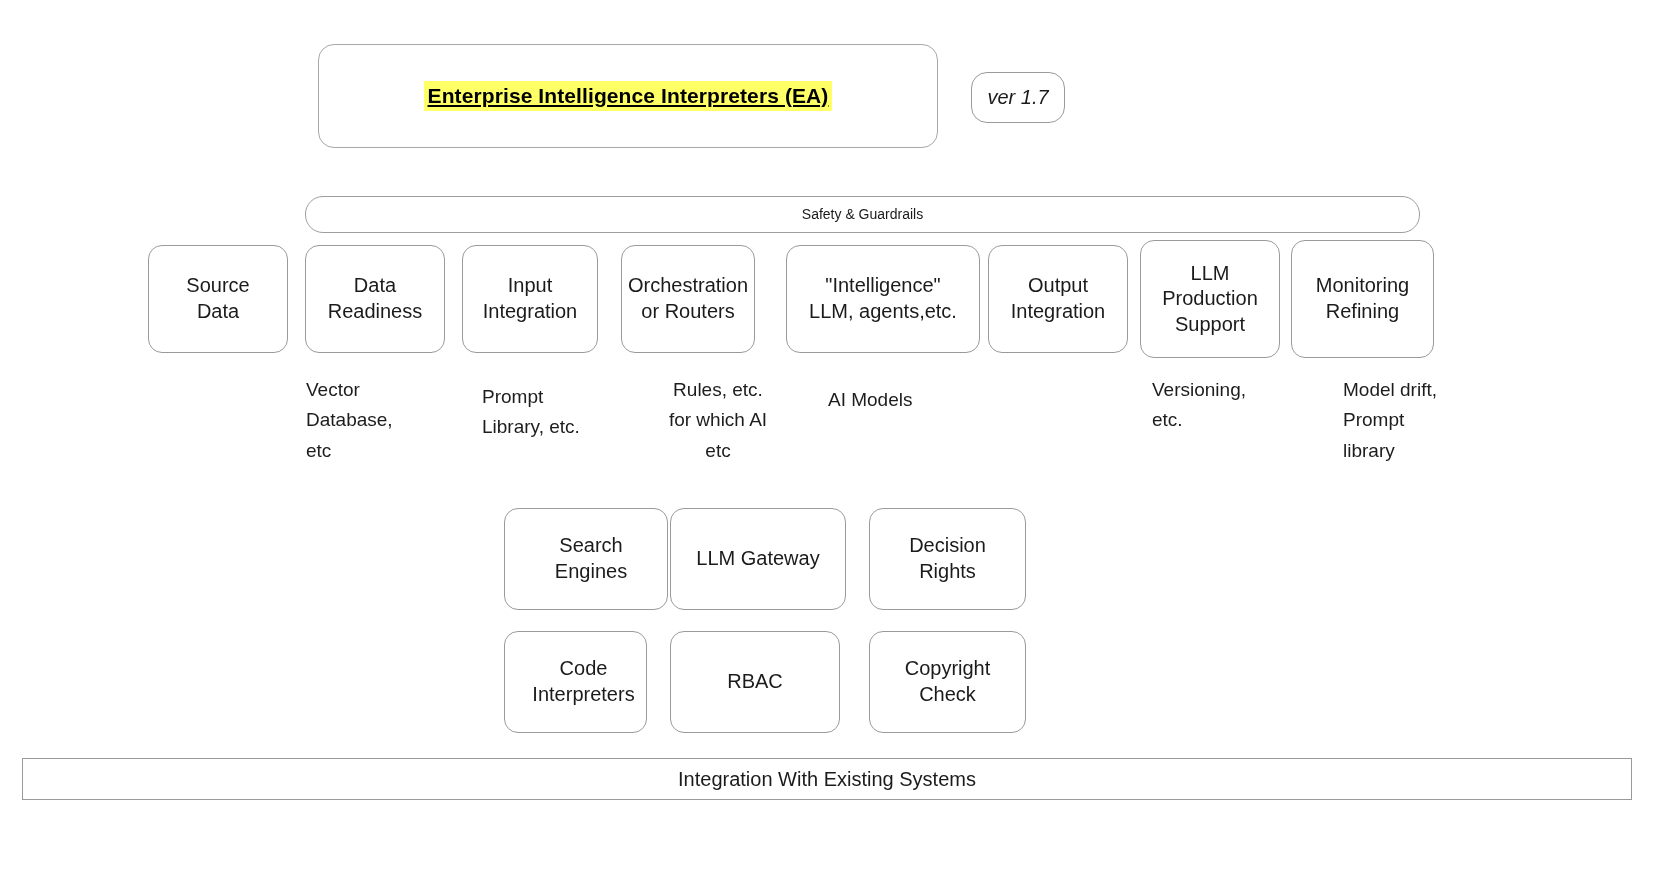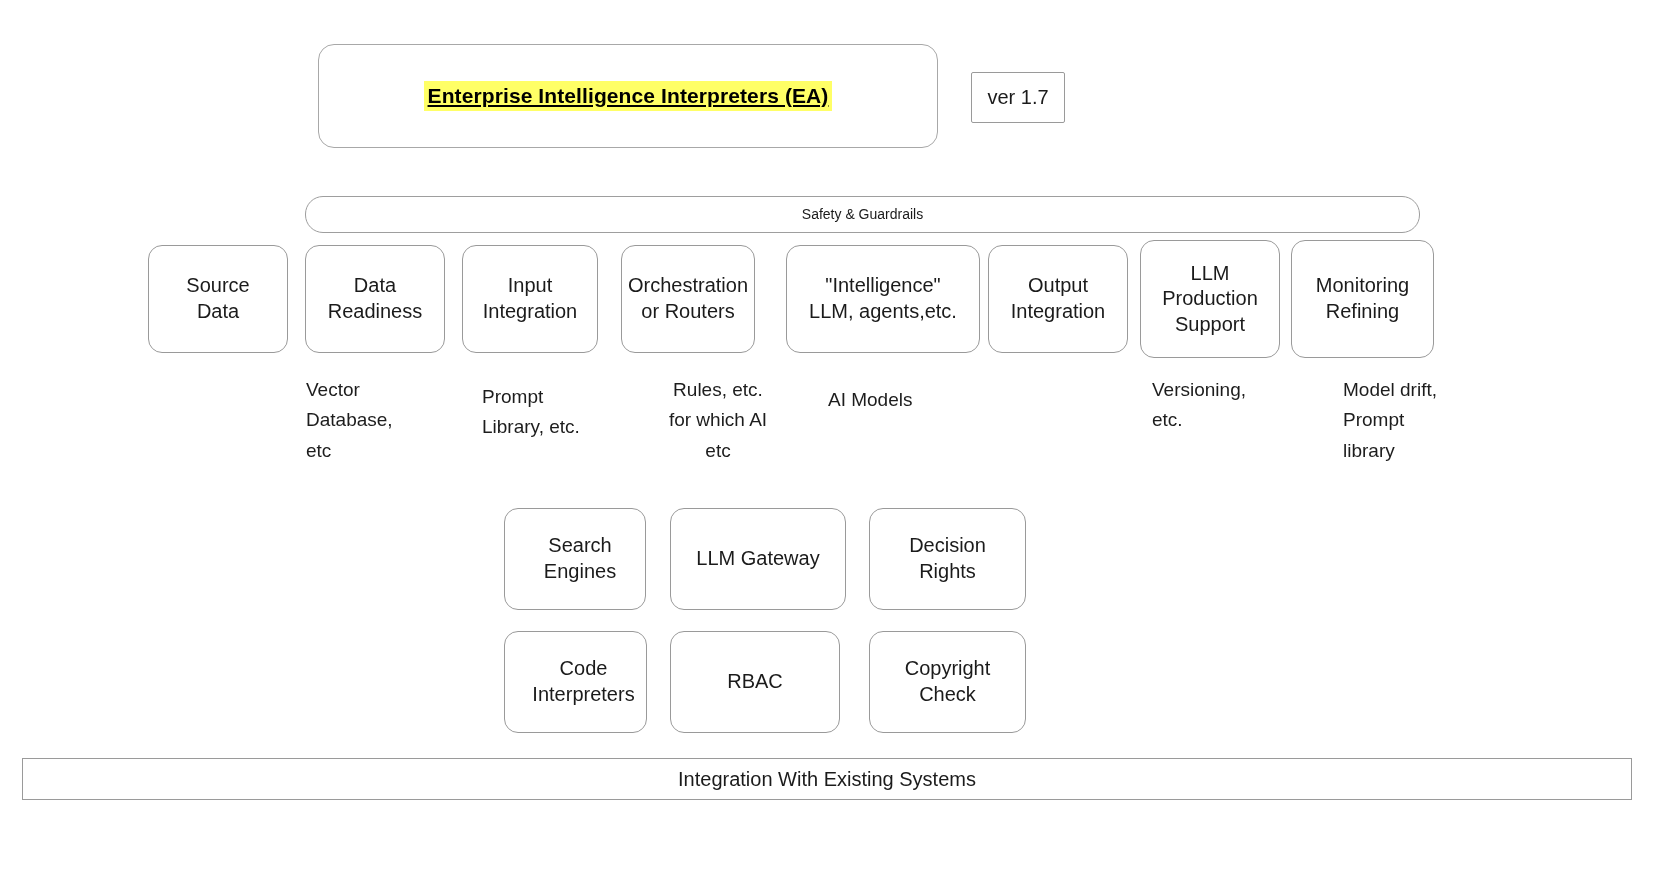--- a/index.html
+++ b/index.html
@@ -41,23 +41,24 @@
     font-weight: bold;
     text-decoration: underline;
     background: #ffff66;
     color: #000000;
     padding: 2px 4px;
     letter-spacing: .1px;
   }
 
   #version-box {
     left: 971px; top: 72px; width: 94px; height: 51px;
-    border-radius: 2px;
+    border-radius: 16px;
     font-size: 20px;
     color: #1b1b1b;
+    font-style: italic;
   }
 
   
   #safety-bar {
     left: 305px; top: 196px; width: 1115px; height: 37px;
     border-radius: 18px;
     font-size: 14px;
     border-color: #9e9e9e;
   }
 
@@ -95,21 +96,21 @@
   #c-modeldrift { left: 1304px; top: 375px; width: 160px; margin-left: 39px; }
 
   
   .sub {
     font-size: 20px;
     border-radius: 14px;
   }
   .sub-r1 { top: 508px; height: 102px; }
   .sub-r2 { top: 631px; height: 102px; }
 
-  #s-search   { left: 504px; width: 142px; padding-left: 10px; }
+  #s-search   { left: 504px; width: 164px; padding-left: 10px; }
   #s-gateway  { left: 670px; width: 176px; }
   #s-decision { left: 869px; width: 157px; }
   #s-code     { left: 504px; width: 143px; padding-left: 16px; }
   #s-rbac     { left: 670px; width: 170px; }
   #s-copy     { left: 869px; width: 157px; }
 
   
   #bottom-bar {
     position: absolute;
     left: 22px; top: 758px; width: 1610px; height: 42px;

